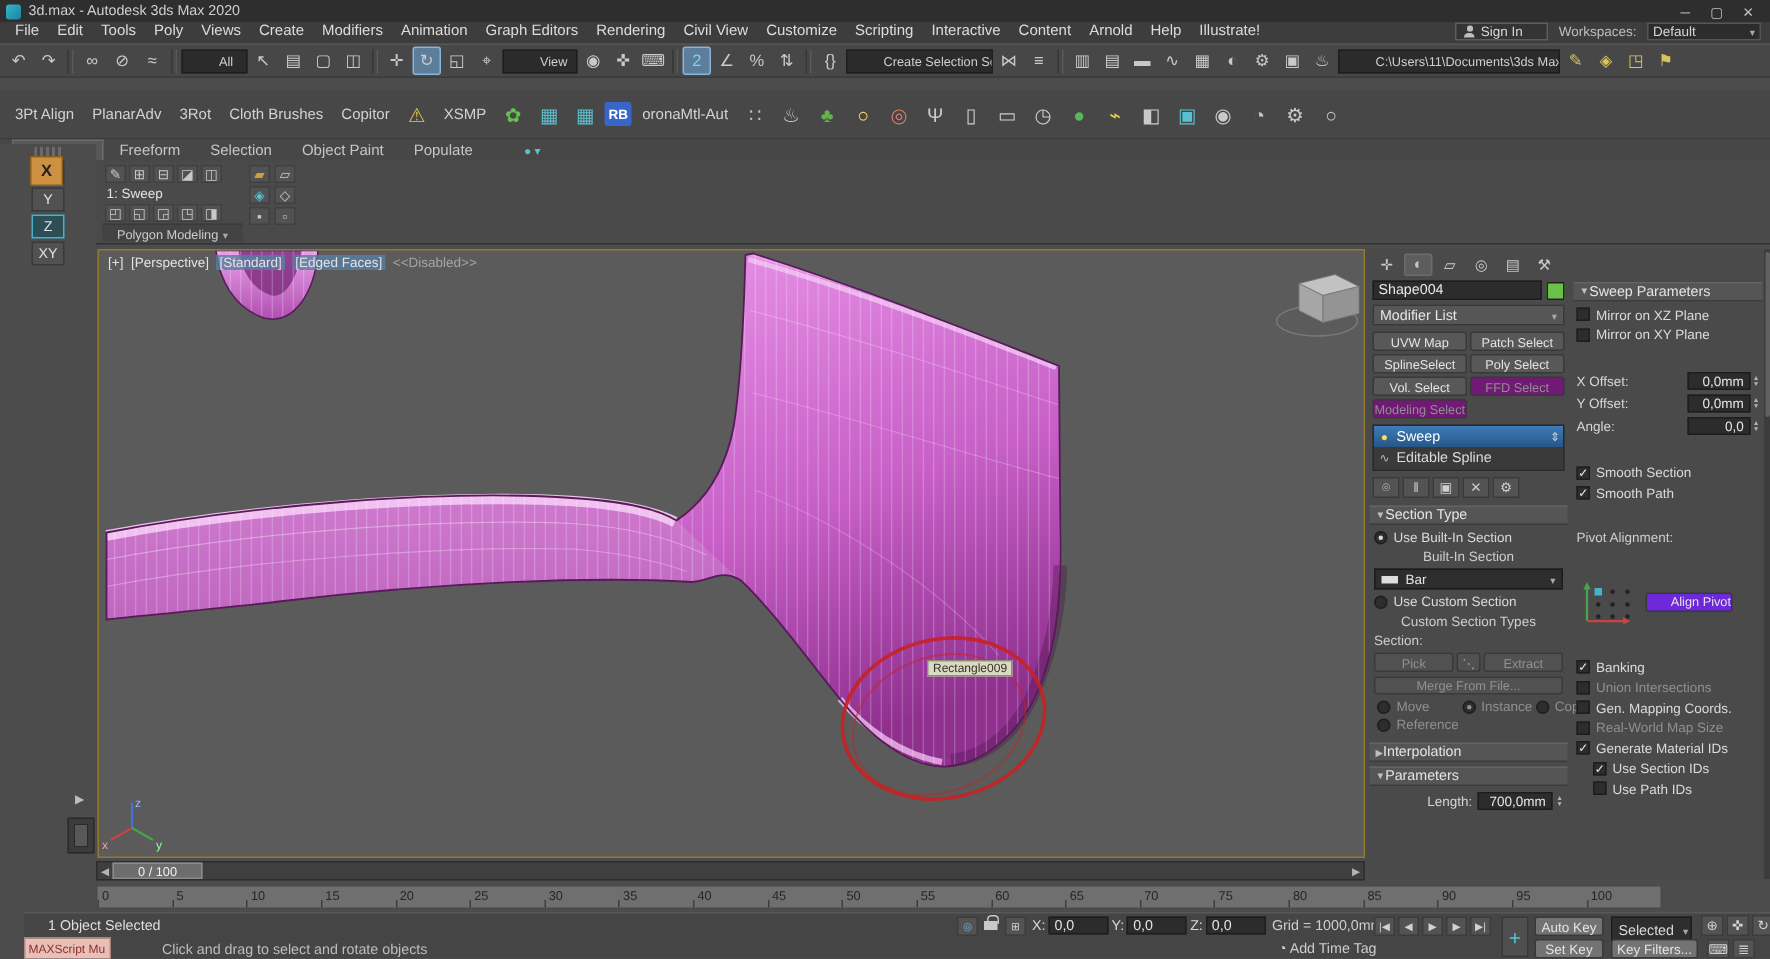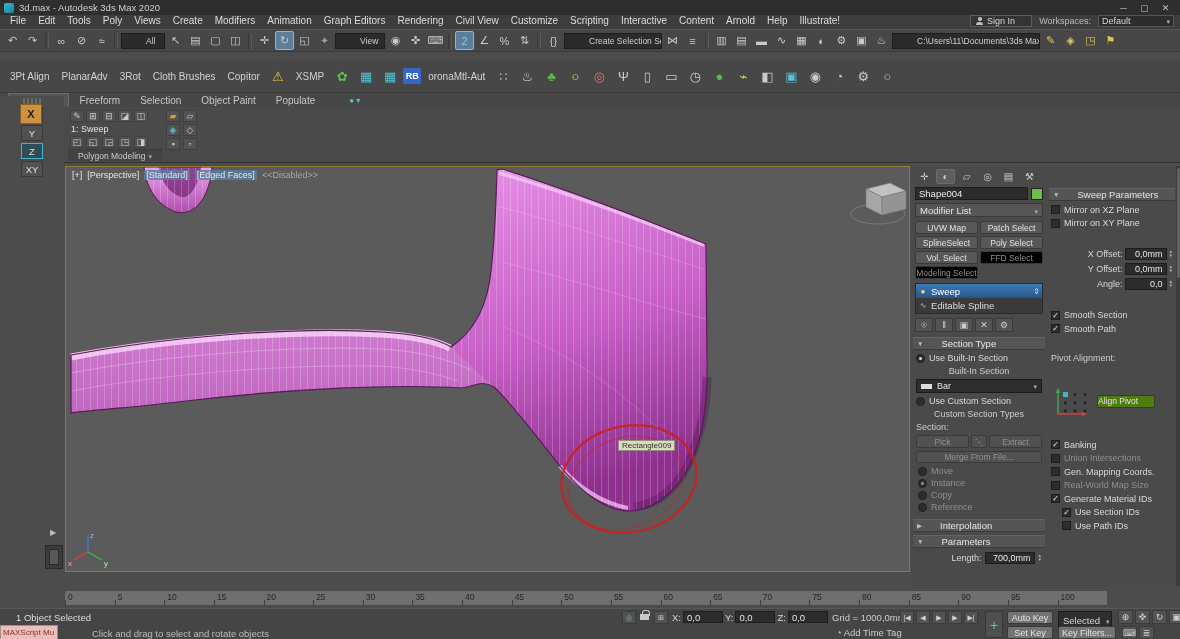--- a/index.html
+++ b/index.html
@@ -79,75 +79,75 @@
   .cp-col2{position:absolute;left:138px;top:22px;width:126px}
   .cp-tabs{display:flex;gap:2px;padding:3px 2px 2px}
   .cp-tab{width:19px;height:15px;display:flex;align-items:center;justify-content:center;font-size:10px;color:#c9c9c9}
   .cp-tab.active{background:#5d5d5d;border:1px solid #6c6c6c;border-radius:2px}
   .name-row{display:flex;gap:3px;align-items:center;padding:1px 2px}
   .name-field{flex:1;height:13px;background:#2c2c2c;border:1px solid #1d1d1d;display:flex;align-items:center;padding:0 3px;font-size:9.5px;color:#e8e8e8}
   .swatch{width:12px;height:12px;background:#6cc04a;border:1px solid #222;flex:none}
   .modlist{margin:2px;height:14px;background:#565656;border:1px solid #383838;display:flex;align-items:center;justify-content:space-between;padding:0 4px;font-size:9.5px;color:#e6e6e6}
   .mbtn-grid{display:grid;grid-template-columns:1fr 1fr;gap:2px;padding:2px}
   .mbtn{height:13px;background:#585858;border:1px solid #393939;border-radius:2px;display:flex;align-items:center;justify-content:center;font-size:8.5px;color:#e3e3e3;white-space:nowrap;overflow:hidden}
-  .mbtn.disabled{color:#8f8f8f;background:#000000}
+  .mbtn.disabled{color:#8f8f8f;background:#701a75}
   .stack{margin:2px;height:31px;background:#3a3a3a;border:1px solid #2a2a2a;overflow:hidden}
   .stack-row{display:flex;align-items:center;gap:3px;height:14px;padding:0 2px;font-size:9.5px;color:#dcdcdc}
   .stack-row.active{background:linear-gradient(#3e7cb8,#275688);color:#fff}
   .stack-row .sicon{font-size:8px;color:#b9b9b9;width:10px;text-align:center}
   .stack-row.active .sicon{color:#ffd95e}
   .stack-row .srt{margin-left:auto;font-size:8px;color:#d6d6d6}
   .stack-tools{display:flex;gap:2px;padding:2px}
   .sticon{width:18px;height:14px;background:#535353;border:1px solid #3a3a3a;display:flex;align-items:center;justify-content:center;font-size:9px;color:#cfcfcf}
-  .rollout-h{height:13px;background:#555555;border-top:1px solid #646464;border-bottom:1px solid #3b3b3b;display:flex;align-items:center;gap:18px;padding:0 4px;font-size:9.5px;color:#e4e4e4;margin-top:3px;white-space:nowrap}
+  .rollout-h{height:13px;background:#555555;border-top:1px solid #646464;border-bottom:1px solid #3b3b3b;display:flex;align-items:center;gap:0;padding:0 4px;font-size:9.5px;color:#e4e4e4;margin-top:3px;white-space:nowrap}
   .rollout-h .arr{font-size:6.5px;color:#bdbdbd}
   .sec-body{padding:3px 3px 4px;display:flex;flex-direction:column;gap:3px;font-size:9px}
   .radio{display:flex;align-items:center;gap:4px;color:#dadada}
   .rdot{width:9px;height:9px;border-radius:50%;background:#2d2d2d;border:1px solid #1e1e1e;position:relative;flex:none}
   .radio.selected .rdot::after{content:"";position:absolute;inset:2px;border-radius:50%;background:#dadada}
   .radio.disabled{color:#8f8f8f}
   .radio.disabled.selected .rdot::after{background:#8f8f8f}
   .center-lbl{text-align:center;color:#cdcdcd}
   .bar-dd{height:14px;background:#2d2d2d;border:1px solid #1b1b1b;display:flex;align-items:center;gap:5px;padding:0 4px;color:#e3e3e3}
   .bar-glyph{width:11px;height:5px;background:#ddd;flex:none}
   .bar-dd .caret{margin-left:auto}
   .pick-row{display:flex;gap:2px;align-items:center}
   .gbtn{height:13px;background:#515151;border:1px solid #3a3a3a;border-radius:2px;display:flex;align-items:center;justify-content:center;font-size:8.5px;color:#919191;flex:1}
   .gbtn.sq{flex:none;width:16px;color:#a8a8a8}
-  .radio-grid{display:grid;grid-template-columns:1fr;gap:2px;padding:0 2px}
+  .radio-grid{display:grid;grid-template-columns:1fr 1fr 1fr;gap:2px;padding:0 2px}
   .len-row{display:flex;align-items:center;justify-content:flex-end;gap:3px;padding:4px 3px;font-size:9px}
   .num-field{width:50px;height:12px;background:#2c2c2c;border:1px solid #1d1d1d;display:flex;align-items:center;justify-content:flex-end;padding:0 3px;color:#e6e6e6}
   .spin{display:flex;flex-direction:column;justify-content:center;line-height:4px}
   .spin::before{content:"▲";font-size:4.5px;color:#b5b5b5}
   .spin::after{content:"▼";font-size:4.5px;color:#b5b5b5}
 
   
   .sp-body{padding:3px 2px;display:flex;flex-direction:column;gap:19px;font-size:9px}
   .chk{display:flex;align-items:center;gap:4px;height:11px;color:#dadada}
   .chk .box{width:9px;height:9px;background:#2d2d2d;border:1px solid #1d1d1d;display:flex;align-items:center;justify-content:center;font-size:8px;color:#e8e8e8;flex:none}
   .chk.checked .box::after{content:"✓"}
   .chk.disabled{color:#8f8f8f}
   .chk.indent{padding-left:11px}
   .spin-row{display:flex;align-items:center;justify-content:flex-end;gap:2px;height:13px}
-  .spin-row .slbl{flex:1;text-align:right;color:#d6d6d6;white-space:nowrap}
+  .spin-row .slbl{flex:1;color:#d6d6d6;white-space:nowrap}
   .spin-row .num-field{width:42px}
   .pivot-row{display:flex;align-items:center;gap:6px;padding:2px 0 2px 2px}
-  .align-btn{width:58px;height:13px;background:#4d7c0f;border:1px solid #393939;border-radius:2px;display:flex;align-items:center;justify-content:flex-start;font-size:8.5px;color:#e3e3e3}
+  .align-btn{width:58px;height:13px;background:#6d28d9;border:1px solid #393939;border-radius:2px;display:flex;align-items:center;justify-content:flex-end;font-size:8.5px;color:#e3e3e3}
 
   
   .timeslider{position:absolute;left:64px;top:574px;width:846px;height:13px;background:#3f3f3f;border:1px solid #2d2d2d;display:flex;align-items:center}
   .ts-arrow{width:10px;text-align:center;font-size:7px;color:#b5b5b5}
   .ts-handle{width:60px;height:11px;background:#6d6d6d;border:1px solid #8c8c8c;display:flex;align-items:center;justify-content:center;font-size:8.5px;color:#f0f0f0}
   .ts-arrow.right{margin-left:auto}
   .ruler{position:absolute;left:64px;top:590px;width:1044px;height:16px;background:#6f6f6f;border:1px solid #4a4a4a;display:flex;font-size:8.5px;color:#262626}
   .ruler-cell{flex:1;position:relative;padding:1px 0 0 3px}
   .ruler-cell::before{content:"";position:absolute;left:0;bottom:0;width:1px;height:5px;background:#3e3e3e}
 
   
-  .statusbar{position:absolute;left:0;right:0;top:608px;height:31px;background:#454545;border-top:1px solid #585858;font-size:9.5px}
+  .statusbar{position:absolute;left:16px;right:0;top:608px;height:31px;background:#454545;border-top:1px solid #585858;font-size:9.5px}
   .sb-abs{position:absolute;white-space:nowrap}
   .sb-field{height:12px;background:#2c2c2c;border:1px solid #1d1d1d;display:inline-flex;align-items:center;padding:0 3px;color:#e3e3e3;min-width:40px}
   .sbtn{width:14px;height:13px;background:#535353;border:1px solid #3c3c3c;display:inline-flex;align-items:center;justify-content:center;font-size:7px;color:#d2d2d2}
   .skbtn{height:13px;background:#737373;border:1px solid #393939;border-radius:2px;display:inline-flex;align-items:center;justify-content:center;color:#e3e3e3;font-size:9px;padding:0 4px}
   .bigkey{position:absolute;left:985px;top:2px;width:18px;height:27px;background:#4f4f4f;border:1px solid #383838;color:#57c2d4;font-size:14px;display:flex;align-items:center;justify-content:center}
   .maxscript{position:absolute;left:0;top:0;width:58px;height:15px;background:#e9c0b8;border:1px solid #b08a80;color:#8c2f2f;font-size:8px;display:flex;align-items:center;padding-left:2px;overflow:hidden}
   .lock{position:relative;width:9px;height:6px;background:#c9c9c9;display:inline-block;margin-top:5px}
   .lock::before{content:"";position:absolute;top:-4px;left:1.5px;width:6px;height:5px;border:1.5px solid #c9c9c9;border-bottom:none;border-radius:3px 3px 0 0}
   .dd-box{height:19px;background:#2e2e2e;border:1px solid #1d1d1d;display:inline-flex;align-items:center;justify-content:space-between;padding:0 4px;color:#d9d9d9;gap:6px}
   .row-flex{display:flex;gap:2px;align-items:center}
@@ -1093,20 +1093,25 @@
               <span>Use Path IDs</span>
             </span>
           </div>
       </div>
     </div>
     <div class="cp-scroll">
         <i></i>
       </div>
   </div>
 
+  <div class="timeslider">
+    <span class="ts-arrow">◀</span>
+    <span class="ts-handle">0 / 100</span>
+    <span class="ts-arrow right">▶</span>
+  </div>
 
   <div class="ruler">
 
   <span class="ruler-cell"><span>0</span></span>
       <span class="ruler-cell"><span>5</span></span>
       <span class="ruler-cell"><span>10</span></span>
       <span class="ruler-cell"><span>15</span></span>
       <span class="ruler-cell"><span>20</span></span>
       <span class="ruler-cell"><span>25</span></span>
       <span class="ruler-cell"><span>30</span></span>

